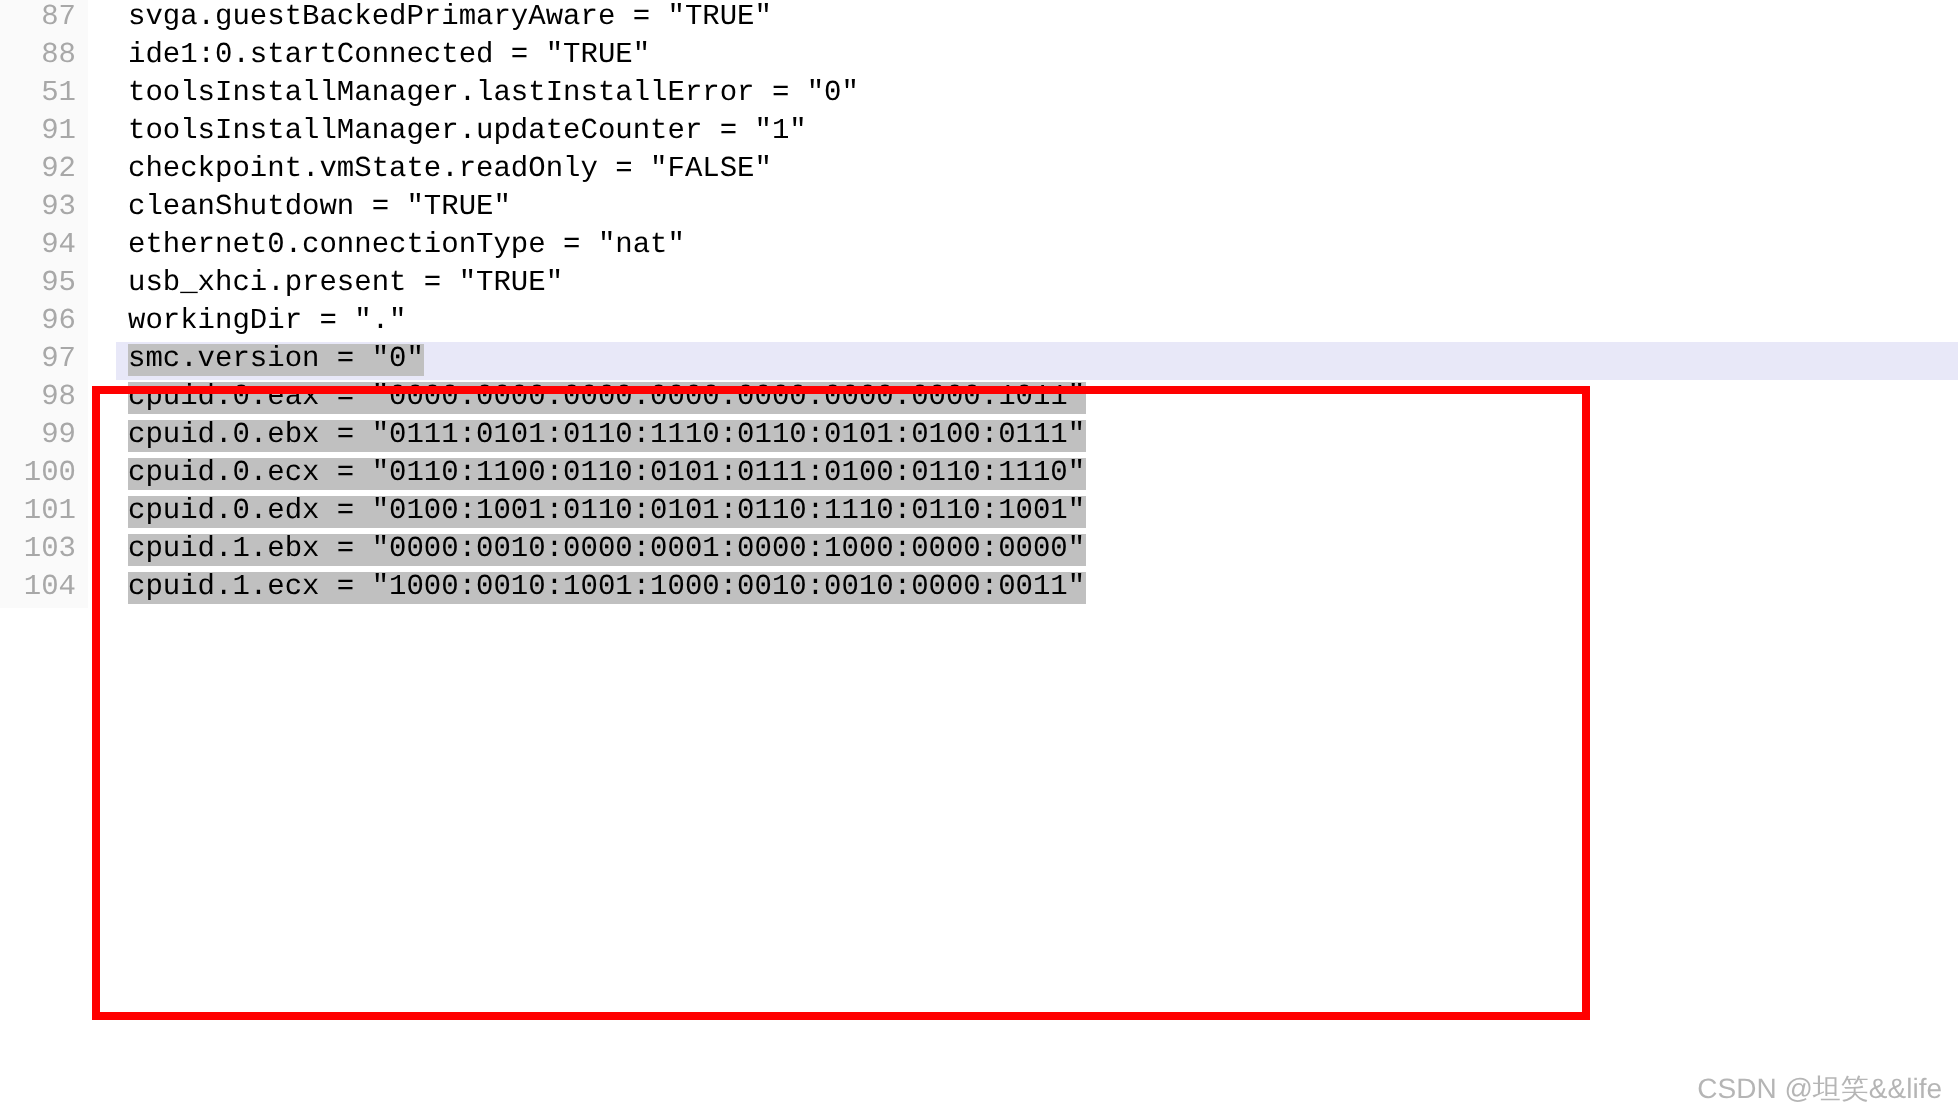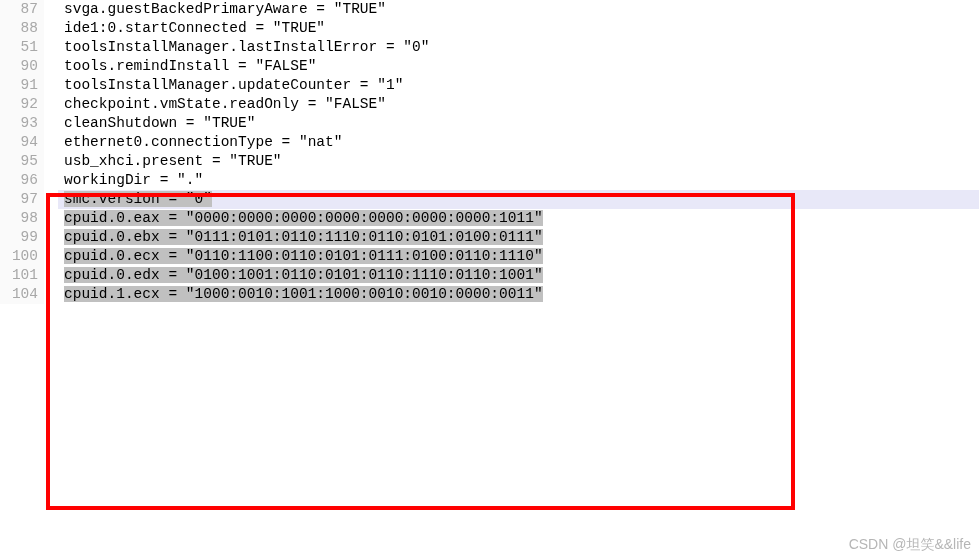--- a/index.html
+++ b/index.html
@@ -83,25 +83,20 @@
       <div class="gutter">88</div>
       <div class="edge"></div>
       <div class="code">ide1:0.startConnected = "TRUE"</div>
     </div>
     <div class="line">
       <div class="gutter">51</div>
       <div class="edge"></div>
       <div class="code">toolsInstallManager.lastInstallError = "0"</div>
     </div>
     <div class="line">
-      <div class="gutter">90</div>
-      <div class="edge"></div>
-      <div class="code">tools.remindInstall = "FALSE"</div>
-    </div>
-    <div class="line">
       <div class="gutter">91</div>
       <div class="edge"></div>
       <div class="code">toolsInstallManager.updateCounter = "1"</div>
     </div>
     <div class="line">
       <div class="gutter">92</div>
       <div class="edge"></div>
       <div class="code">checkpoint.vmState.readOnly = "FALSE"</div>
     </div>
     <div class="line">
@@ -143,20 +138,25 @@
       <div class="gutter">100</div>
       <div class="edge"></div>
       <div class="code"><span class="sel-span">cpuid.0.ecx = "0110:1100:0110:0101:0111:0100:0110:1110"</span></div>
     </div>
     <div class="line sel">
       <div class="gutter">101</div>
       <div class="edge"></div>
       <div class="code"><span class="sel-span">cpuid.0.edx = "0100:1001:0110:0101:0110:1110:0110:1001"</span></div>
     </div>
     <div class="line sel">
+      <div class="gutter">103</div>
+      <div class="edge"></div>
+      <div class="code"><span class="sel-span">cpuid.1.ebx = "0000:0010:0000:0001:0000:1000:0000:0000"</span></div>
+    </div>
+    <div class="line sel">
       <div class="gutter">104</div>
       <div class="edge"></div>
       <div class="code"><span class="sel-span">cpuid.1.ecx = "1000:0010:1001:1000:0010:0010:0000:0011"</span></div>
     </div>
   </div>
 
 <div class="highlight-box" style="left: 46px; top: 193px; width: 749px; height: 317px;"></div>
 
 <div class="watermark">CSDN @坦笑&amp;&amp;life</div>
 

